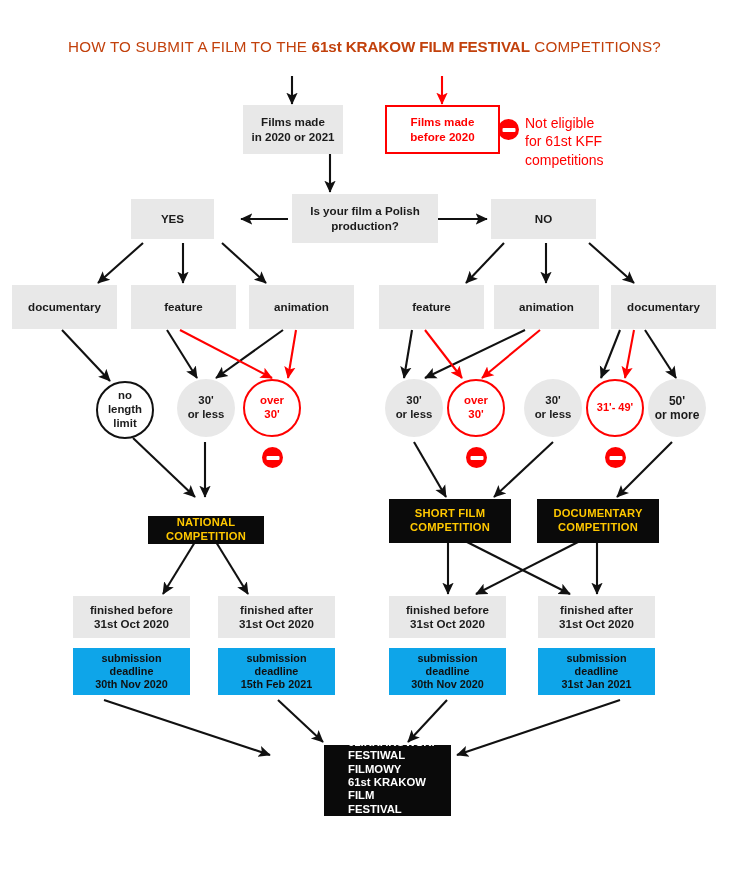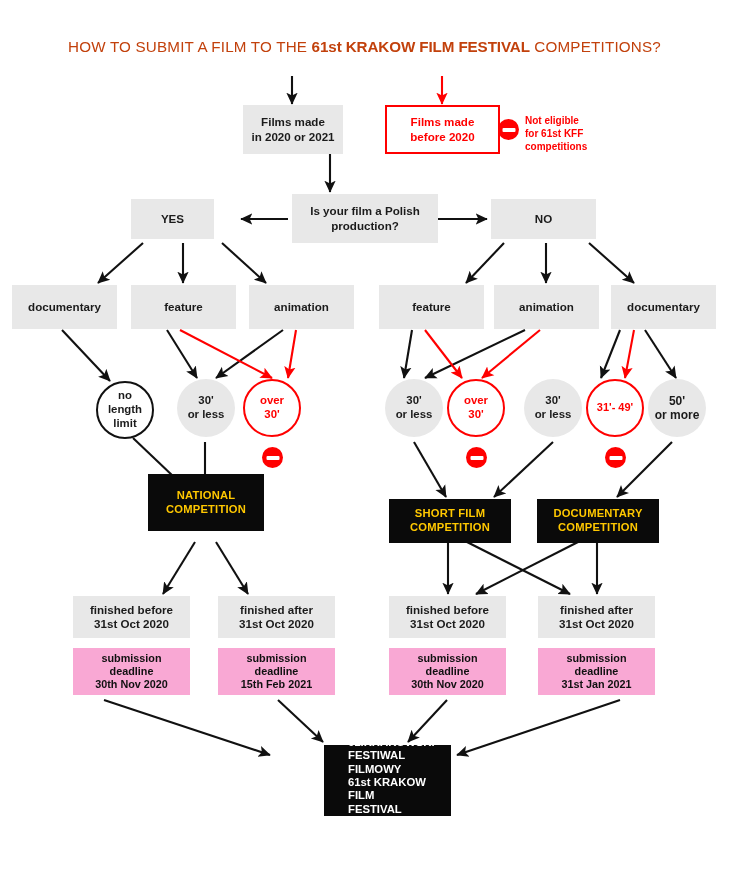--- a/index.html
+++ b/index.html
@@ -14,34 +14,34 @@
   
   #title{position:absolute;left:0;top:38px;width:729px;text-align:center;
          font-size:15.2px;letter-spacing:.2px;color:#c2410c;font-weight:400;white-space:nowrap;}
   #title b{font-weight:800;letter-spacing:-0.1px;}
   
   .grey{background:#e8e8e8;color:#1b1b1b;font-weight:700;font-size:11.6px;}
   
   .redbox{background:#ffffff;border:2.2px solid #ff0000;color:#ff0000;
           font-weight:800;font-size:11.6px;}
   
-  .rednote{position:absolute;color:#ff0000;font-weight:700;font-size:10px;
+  .rednote{position:absolute;color:#ff0000;font-weight:400;font-size:14px;
            line-height:1.32;text-align:left;}
   
   .circ{position:absolute;border-radius:50%;display:flex;align-items:center;
         justify-content:center;text-align:center;font-weight:800;font-size:11.4px;
         line-height:1.2;box-sizing:border-box;}
   .circ.grey{background:#e8e8e8;color:#1b1b1b;border:none;}
   .circ.outline{background:#ffffff;color:#1b1b1b;border:2.2px solid #111111;}
   .circ.red{background:#ffffff;color:#ff0000;border:2.2px solid #ff0000;}
   
   .blackbox{background:#0a0a0a;color:#ffc800;font-weight:800;font-size:11.2px;
             letter-spacing:.2px;}
   
-  .yellow{background:#f9a8d4;color:#101010;font-weight:800;font-size:10.8px;}
+  .yellow{background:#0ea5e9;color:#101010;font-weight:800;font-size:10.8px;}
   
   .noentry{position:absolute;border-radius:50%;background:#ff0000;}
   .noentry i{position:absolute;left:50%;top:50%;transform:translate(-50%,-50%);
              display:block;background:#ffffff;}
   
   #logo{position:absolute;background:#0a0a0a;overflow:hidden;}
   #logo .lg{position:absolute;left:24px;top:-9px;color:#ffffff;font-weight:700;
             font-size:11.3px;line-height:1.18;text-align:left;white-space:pre;}
   #footinfo{position:absolute;color:#101010;font-weight:800;font-size:10.6px;
             line-height:1.32;text-align:left;}
@@ -190,21 +190,21 @@
 or less</div>
 
   <div class="circ red" style="left:586px;top:379px;width:58px;height:58px;font-size:11px;">31'- 49'</div>
   <div class="noentry" style="left:605px;top:447px;width:21px;height:21px;">
       <i style="width:13px;height:4px;border-radius:1px;"></i>
     </div>
 
   <div class="circ grey" style="left:648px;top:379px;width:58px;height:58px;white-space:pre;font-size:12px;">50'
 or more</div>
 
-  <div class="node blackbox" style="left:148px;top:474px;width:116px;height:57px;white-space:pre;">NATIONAL
+  <div class="node blackbox" style="left:148px;top:516px;width:116px;height:28px;white-space:pre;">NATIONAL
 COMPETITION</div>
 
   <div class="node blackbox" style="left:389px;top:499px;width:122px;height:44px;white-space:pre;">SHORT FILM
 COMPETITION</div>
 
   <div class="node blackbox" style="left:537px;top:499px;width:122px;height:44px;white-space:pre;">DOCUMENTARY
 COMPETITION</div>
 
   <div class="node grey" style="left:73px;top:596px;width:117px;height:42px;white-space:pre;">finished before
 31st Oct 2020</div>

